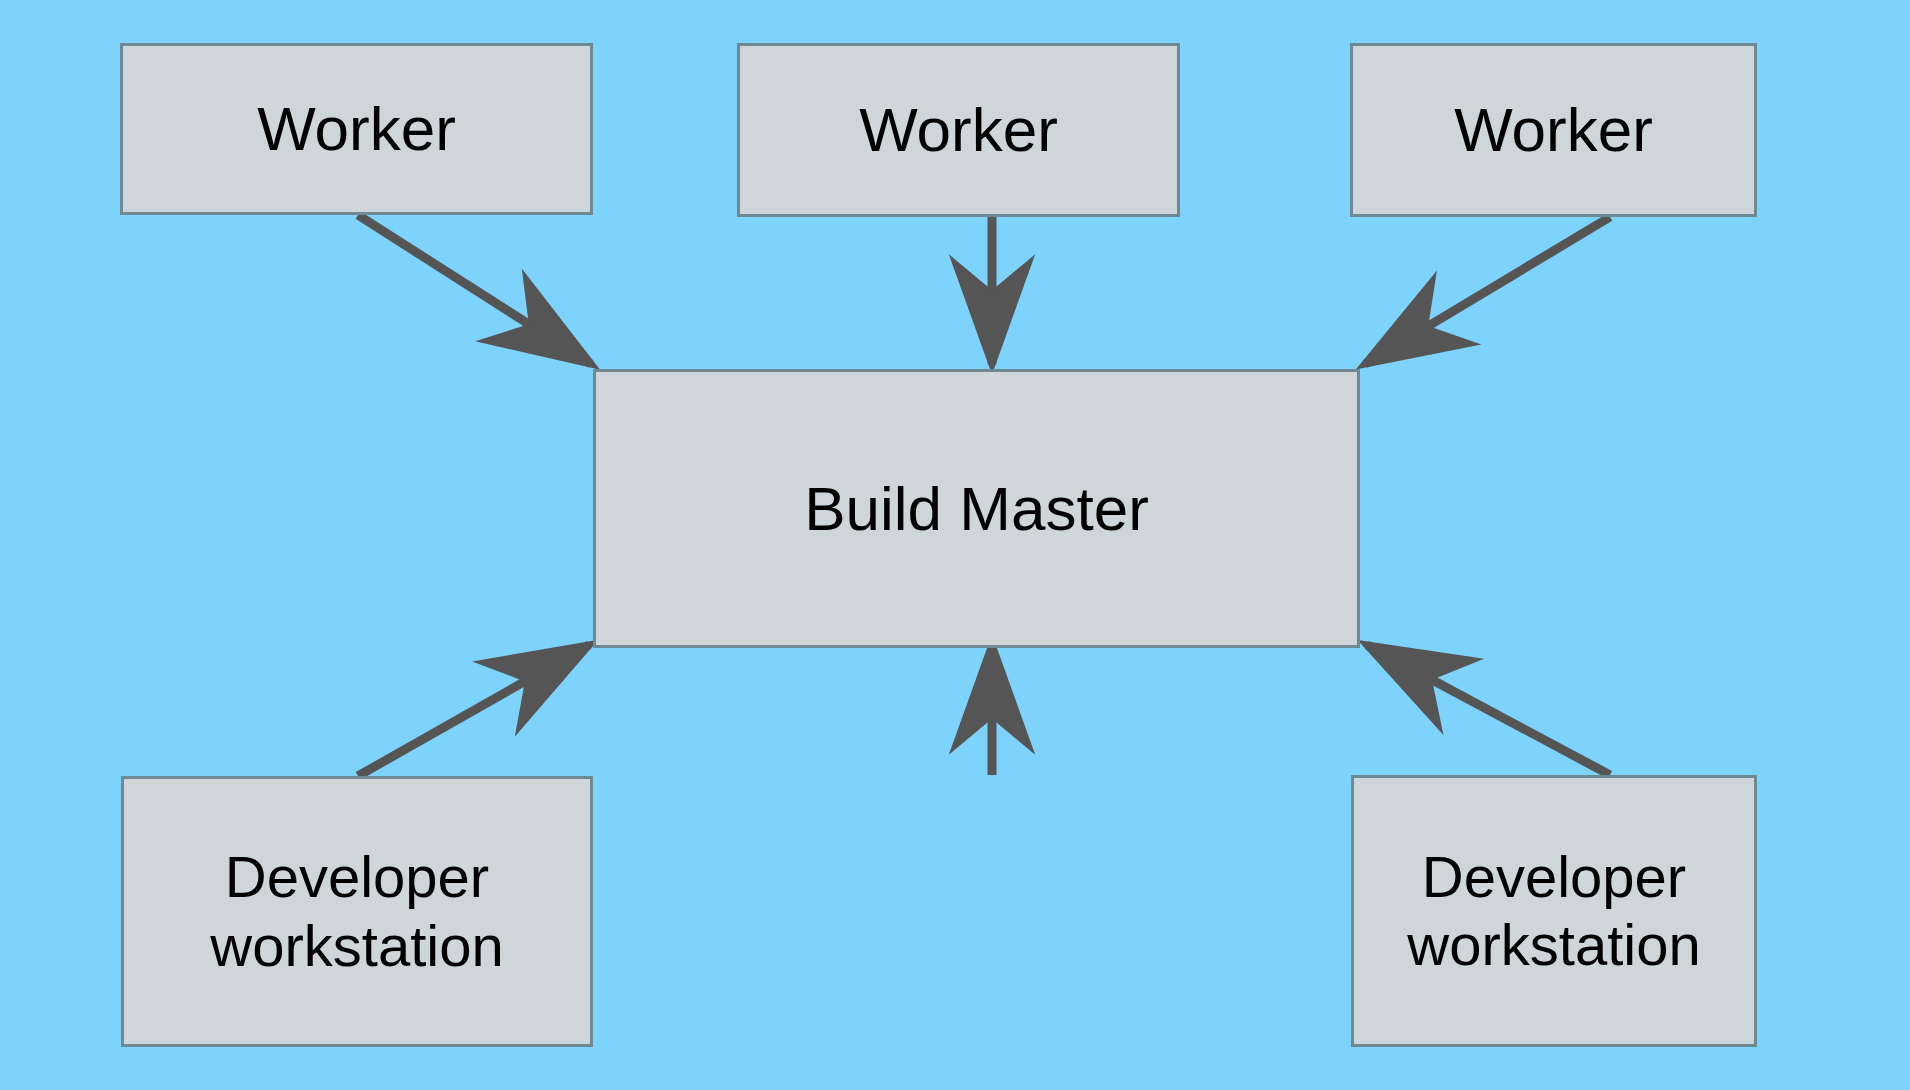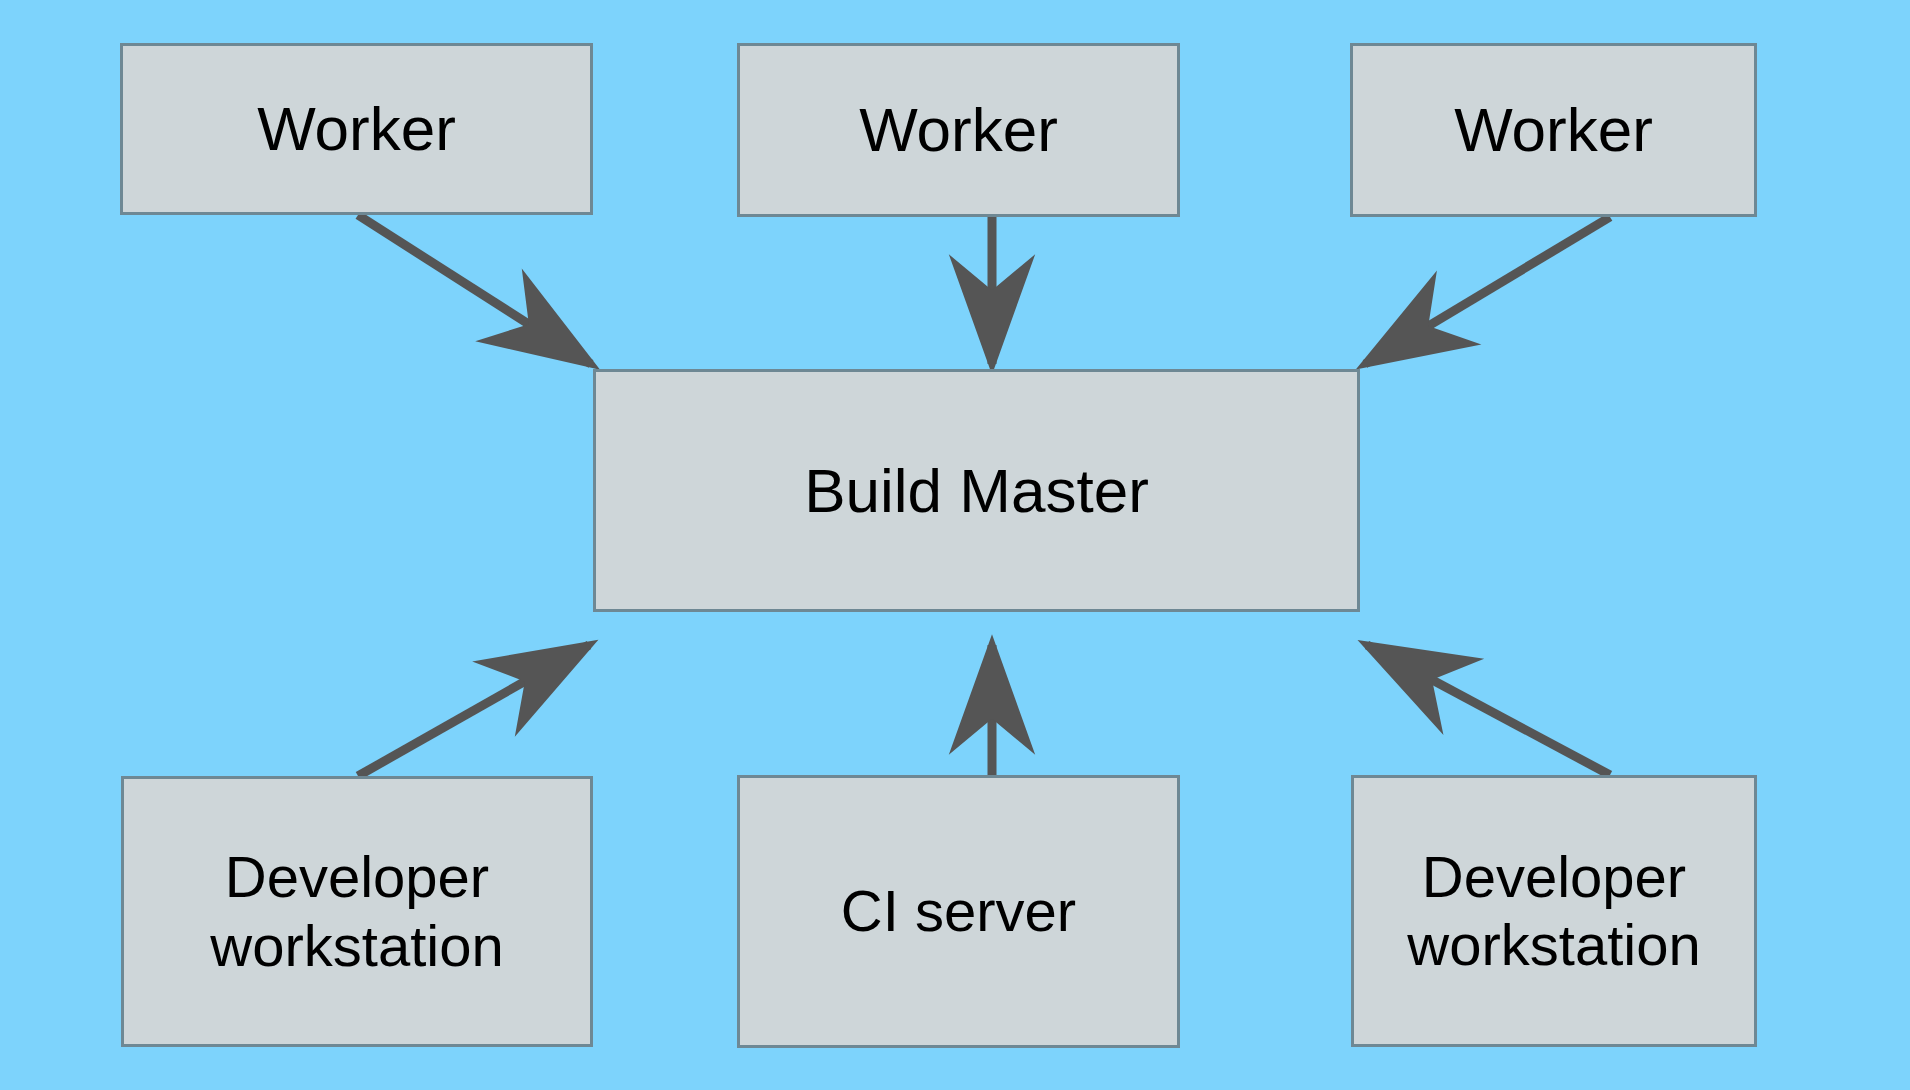--- a/index.html
+++ b/index.html
@@ -79,31 +79,28 @@
   </div>
 
   <div class="node" style="left:737px; top:43px; width:443px; height:174px;">
     <span class="node-label label-lg">Worker</span>
   </div>
 
   <div class="node" style="left:1350px; top:43px; width:407px; height:174px;">
     <span class="node-label label-lg">Worker</span>
   </div>
 
-  <div class="node" style="left:593px; top:369px; width:767px; height:243px;">
+  <div class="node" style="left:593px; top:369px; width:767px; height:279px;">
     <span class="node-label label-lg">Build Master</span>
   </div>
 
   <div class="node" style="left:121px; top:776px; width:472px; height:271px;">
     <span class="node-label label-md">Developer
 workstation</span>
   </div>
 
-  <div class="node" style="left:737px; top:775px; width:443px; height:273px;">
-    <span class="node-label label-md">CI server</span>
-  </div>
 
   <div class="node" style="left:1351px; top:775px; width:406px; height:272px;">
     <span class="node-label label-md">Developer
 workstation</span>
   </div>
 
 </div>
 
 </body></html>

